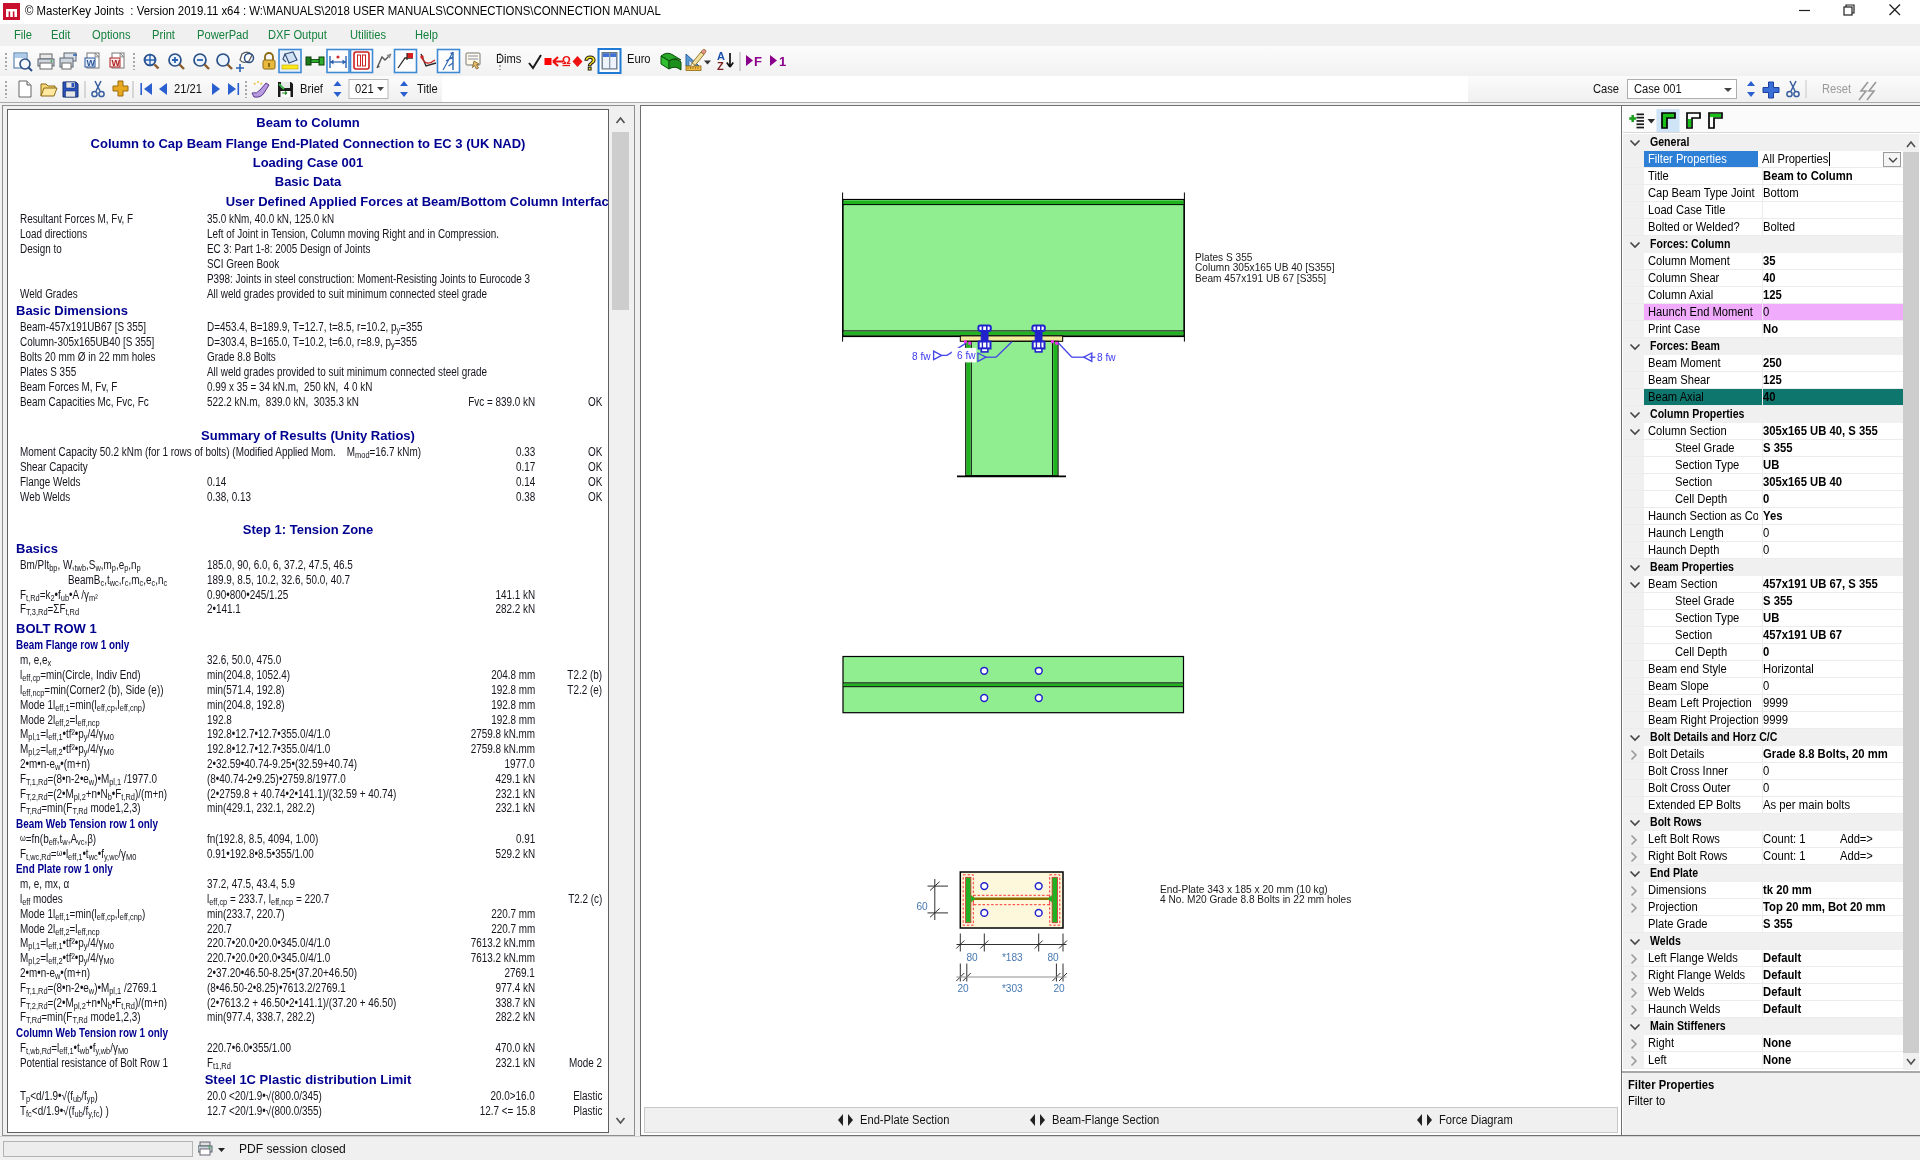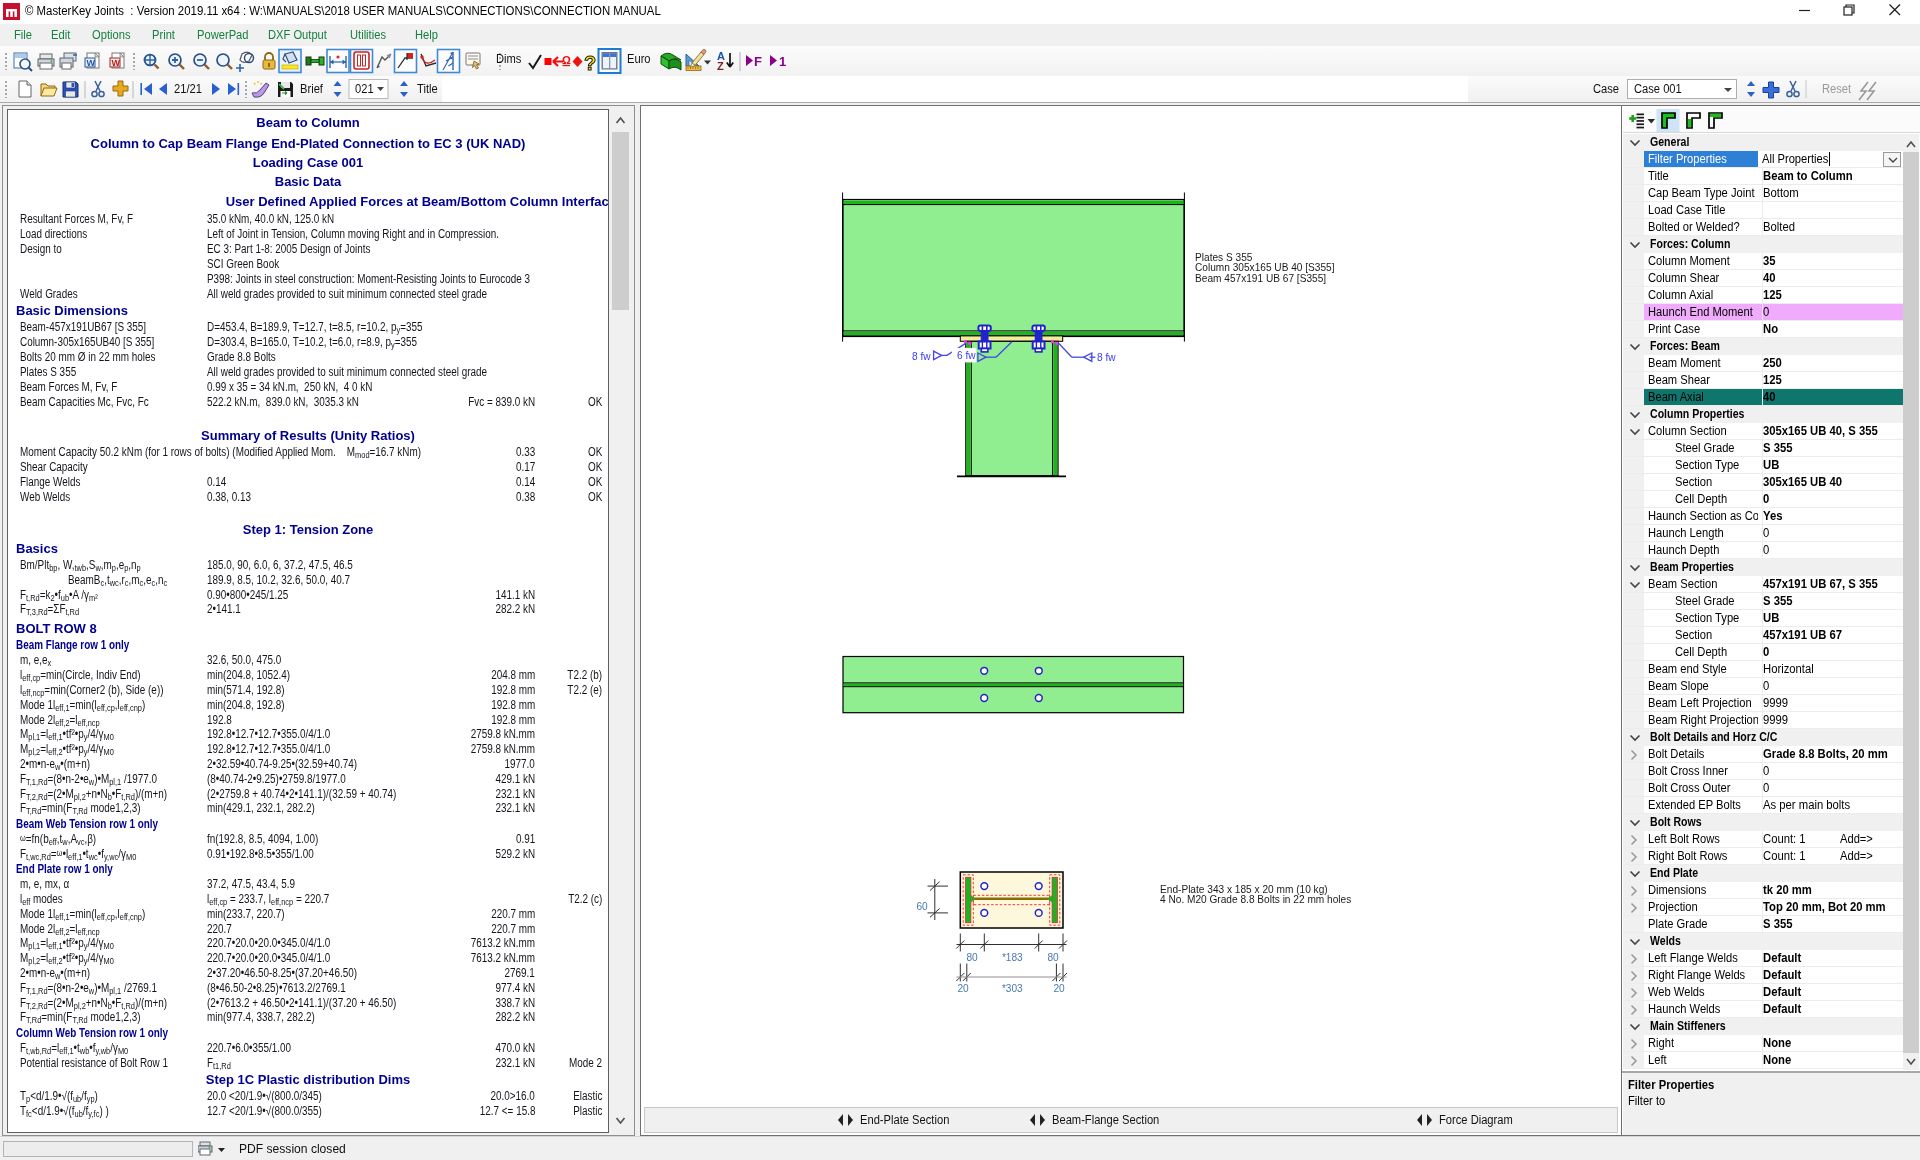--- a/index.html
+++ b/index.html
@@ -425,21 +425,21 @@
 <div class="rl" style="left:0;top:478px;">
       <span class="abs" style="left:12px;"><span class="n825">F<sub>t,Rd</sub>=k<sub>2</sub>•f<sub>ub</sub>•A /γ<sub>m²</sub></span></span>
       <span class="abs" style="left:199px;"><span class="n825">0.90•800•245/1.25</span></span>
       <span class="abs" style="right:73px;"><span class="n825r">141.1 kN</span></span>
     </div>
 <div class="rl" style="left:0;top:492px;">
       <span class="abs" style="left:12px;"><span class="n825">F<sub>T,3,Rd</sub>=ΣF<sub>t,Rd</sub></span></span>
       <span class="abs" style="left:199px;"><span class="n825">2•141.1</span></span>
       <span class="abs" style="right:73px;"><span class="n825r">282.2 kN</span></span>
     </div>
-<div class="rl" style="left:8px;top:511px;font-weight:bold;color:#000090;font-size:13px;">BOLT ROW 8</div>
+<div class="rl" style="left:8px;top:511px;font-weight:bold;color:#000090;font-size:13px;">BOLT ROW 1</div>
 <div class="rl" style="left:8px;top:528px;font-weight:bold;color:#000090;font-size:12px;"><span class="n825">Beam Flange row 1 only</span></div>
 <div class="rl" style="left:0;top:543px;">
       <span class="abs" style="left:12px;"><span class="n825">m, e,e<sub>x</sub></span></span>
       <span class="abs" style="left:199px;"><span class="n825">32.6, 50.0, 475.0</span></span>
     </div>
 <div class="rl" style="left:0;top:558px;">
       <span class="abs" style="left:12px;"><span class="n825">l<sub>eff,cp</sub>=min(Circle, Indiv End)</span></span>
       <span class="abs" style="left:199px;"><span class="n825">min(204.8, 1052.4)</span></span>
       <span class="abs" style="right:73px;"><span class="n825r">204.8 mm</span></span>
       <span class="abs" style="right:6px;"><span class="n825r">T2.2 (b)</span></span>
@@ -556,21 +556,21 @@
       <span class="abs" style="left:12px;"><span class="n825">F<sub>t,wb,Rd</sub>=l<sub>eff,1</sub>•t<sub>wb</sub>•f<sub>y,wb</sub>/γ<sub>M0</sub></span></span>
       <span class="abs" style="left:199px;"><span class="n825">220.7•6.0•355/1.00</span></span>
       <span class="abs" style="right:73px;"><span class="n825r">470.0 kN</span></span>
     </div>
 <div class="rl" style="left:0;top:946px;">
       <span class="abs" style="left:12px;"><span class="n825">Potential resistance of Bolt Row 1</span></span>
       <span class="abs" style="left:199px;"><span class="n825">F<sub>t1,Rd</sub></span></span>
       <span class="abs" style="right:73px;"><span class="n825r">232.1 kN</span></span>
       <span class="abs" style="right:6px;"><span class="n825r">Mode 2</span></span>
     </div>
-<div class="rl" style="left:0;top:962px;text-align:center;font-weight:bold;color:#000090;font-size:13px;">Step 1C Plastic distribution Dims</div>
+<div class="rl" style="left:0;top:962px;text-align:center;font-weight:bold;color:#000090;font-size:13px;">Steel 1C Plastic distribution Limit</div>
 <div class="rl" style="left:0;top:979px;">
       <span class="abs" style="left:12px;"><span class="n825">T<sub>p</sub>&lt;d/1.9•√(f<sub>ub</sub>/f<sub>yp</sub>)</span></span>
       <span class="abs" style="left:199px;"><span class="n825">20.0 &lt;20/1.9•√(800.0/345)</span></span>
       <span class="abs" style="right:73px;"><span class="n825r">20.0&gt;16.0</span></span>
       <span class="abs" style="right:6px;"><span class="n825r">Elastic</span></span>
     </div>
 <div class="rl" style="left:0;top:994px;">
       <span class="abs" style="left:12px;"><span class="n825">T<sub>fc</sub>&lt;d/1.9•√(f<sub>ub</sub>/f<sub>y,fc</sub>) )</span></span>
       <span class="abs" style="left:199px;"><span class="n825">12.7 &lt;20/1.9•√(800.0/355)</span></span>
       <span class="abs" style="right:73px;"><span class="n825r">12.7 &lt;= 15.8</span></span>

